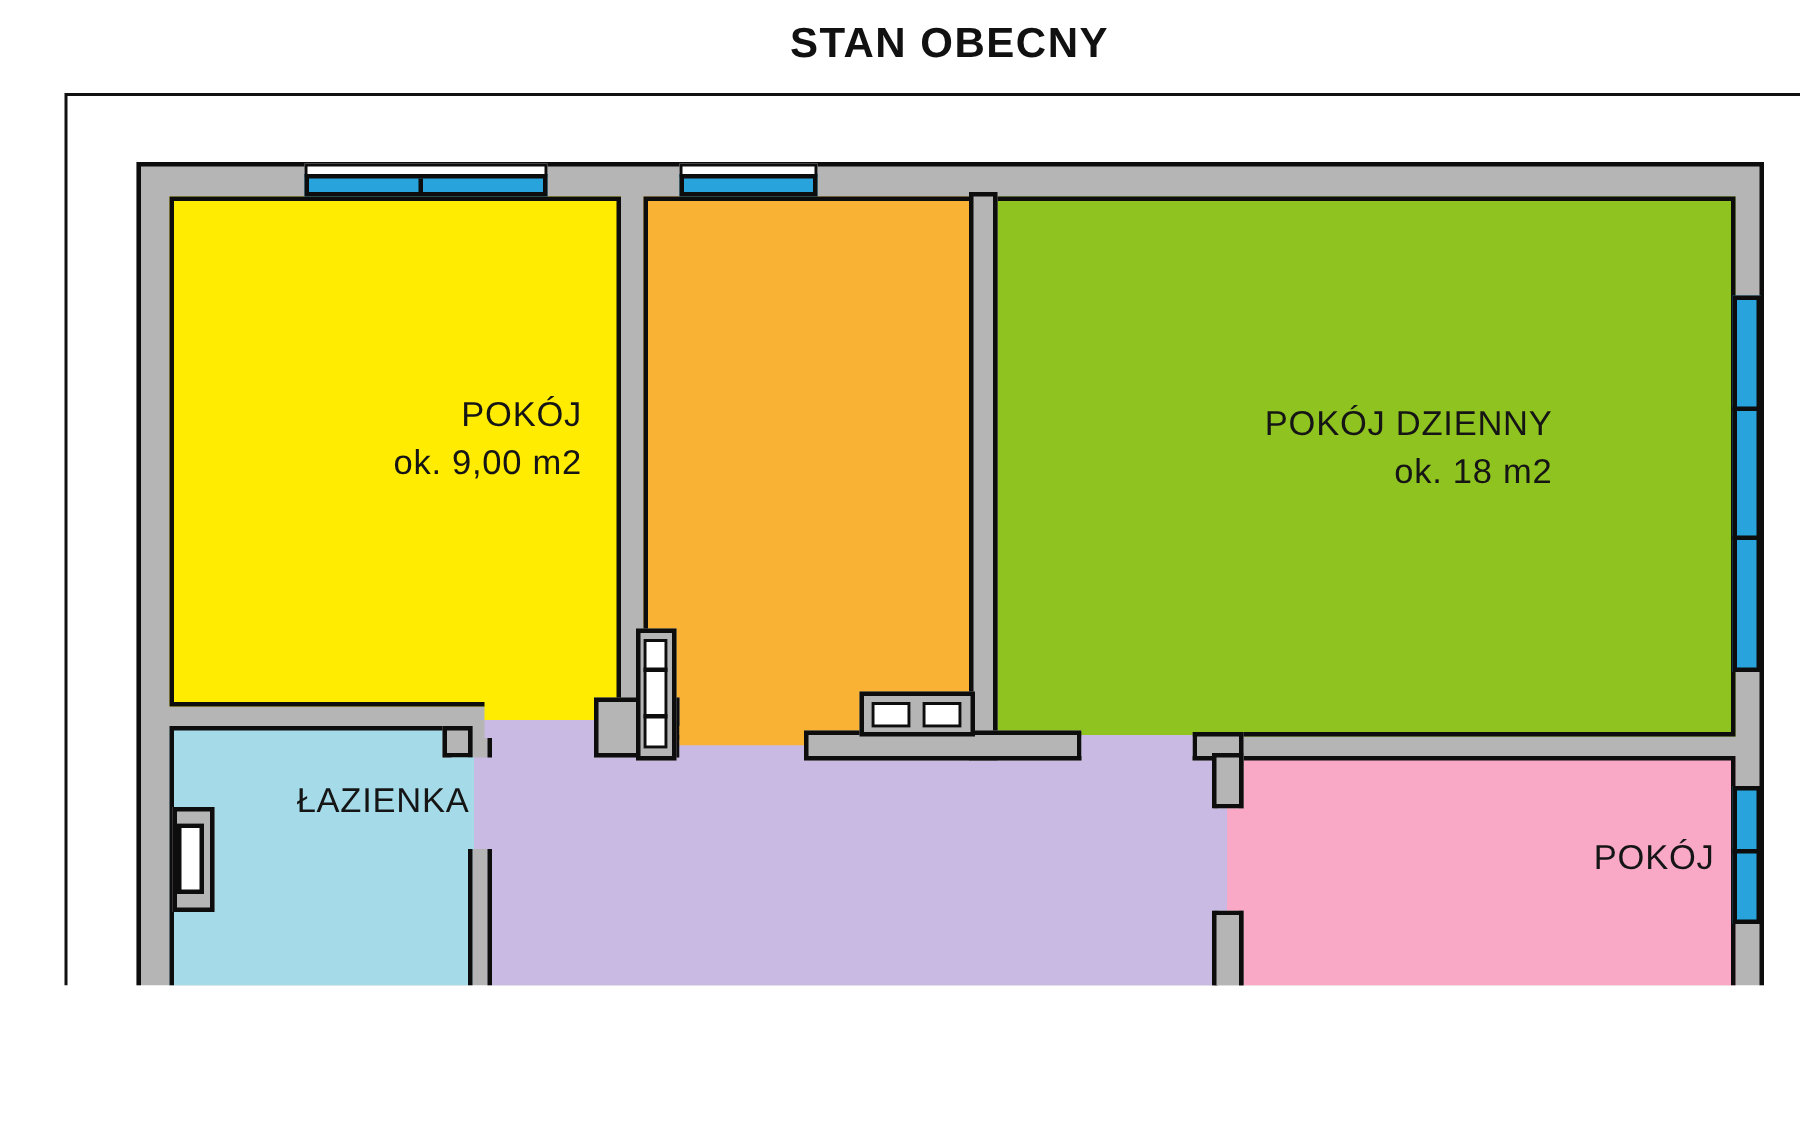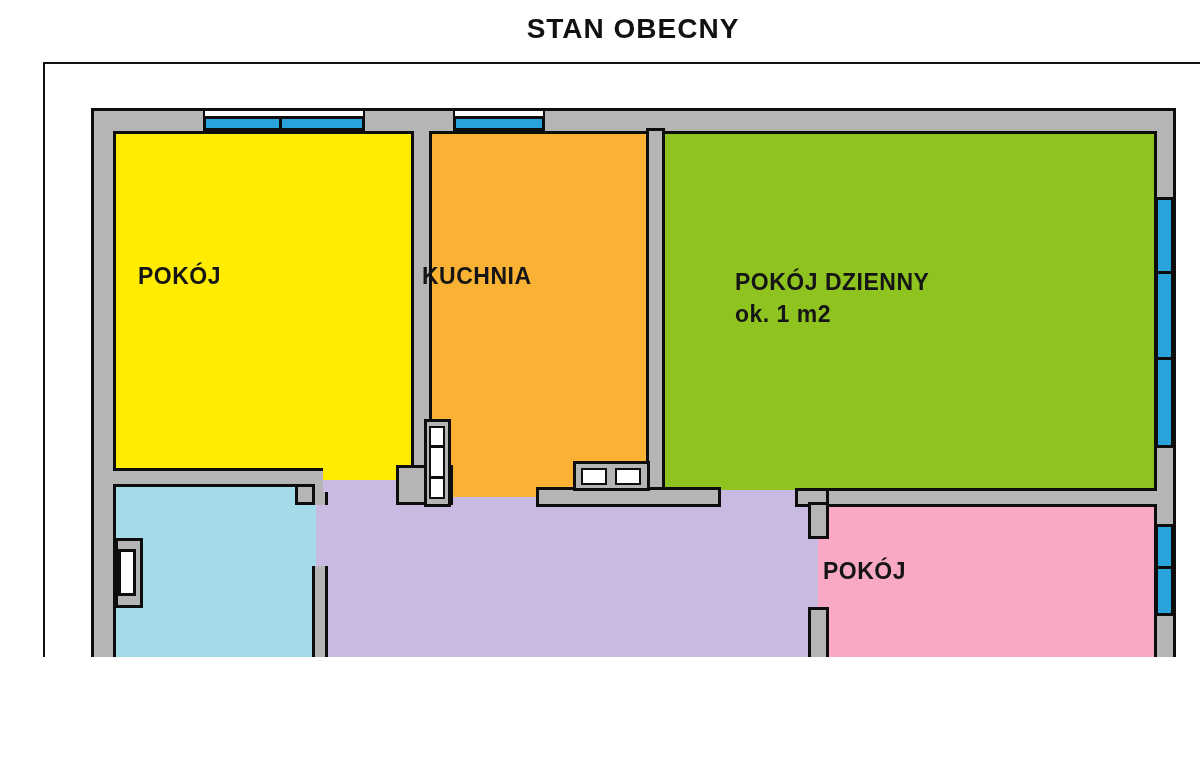--- a/index.html
+++ b/index.html
@@ -6,21 +6,21 @@
   .canvas{position:relative;width:1200px;height:657px;background:#ffffff;overflow:hidden;
           font-family:"Liberation Sans","DejaVu Sans",sans-serif;margin-left:33px;}
   .r{position:absolute;box-sizing:border-box;}
   .b3{border:3px solid #0d0d0d;}
   .b2{border:2px solid #0d0d0d;}
   .frame{border:2px solid #111;background:#ffffff;}
   .blk{background:#0d0d0d;}
   .white{background:#ffffff;}
   .title{position:absolute;left:300px;top:13px;width:600px;text-align:center;
          font-size:28px;font-weight:bold;color:#111;letter-spacing:1px;}
-  .label{position:absolute;text-align:left;font-weight:bold;color:#151515;
+  .label{position:absolute;text-align:right;font-weight:normal;color:#151515;
          font-size:23px;line-height:32px;letter-spacing:0.5px;}
 </style>
 </head>
 <body>
 
 <div class="canvas">
 
   <div class="title">STAN  OBECNY</div>
 
   <div class="r frame" style="left:10px;top:62px;width:1180px;height:693px;"></div>
@@ -71,27 +71,28 @@
   <div class="r white" style="left:420px;top:109px;width:92px;height:9px;border:2px solid #0d0d0d;"></div>
   <div class="r" style="left: 420px; top: 116px; width: 92px; height: 15px; border: 3px solid rgb(13, 13, 13); background-color: rgb(41, 163, 220);"></div>
   <div class="r" style="left: 1122px; top: 197px; width: 19px; height: 251px; border: 3px solid rgb(13, 13, 13); background-color: rgb(41, 163, 220);"></div>
   <div class="r blk" style="left:1122px;top:271px;width:19px;height:3px;"></div>
   <div class="r blk" style="left:1122px;top:357px;width:19px;height:3px;"></div>
   <div class="r" style="left: 1122px; top: 524px; width: 19px; height: 92px; border: 3px solid rgb(13, 13, 13); background-color: rgb(41, 163, 220);"></div>
   <div class="r blk" style="left:1122px;top:566px;width:19px;height:3px;"></div>
 
   <div class="label" style="left:105px;top:260px;width:250px;">
     <div>POKÓJ</div>
+    <div>ok. 9,00 m2</div>
   </div>
   <div class="label" style="left:389px;top:260px;width:235px;">
-    <div>KUCHNIA</div>
   </div>
   <div class="label" style="left:702px;top:266px;width:300px;">
     <div>POKÓJ DZIENNY</div>
-    <div>ok. 1 m2</div>
+    <div>ok. 18 m2</div>
   </div>
   <div class="label" style="left:90px;top:517px;width:190px;">
+    <div>ŁAZIENKA</div>
   </div>
   <div class="label" style="left:790px;top:555px;width:320px;">
     <div>POKÓJ</div>
   </div>
 
 </div>
 
 </body></html>

